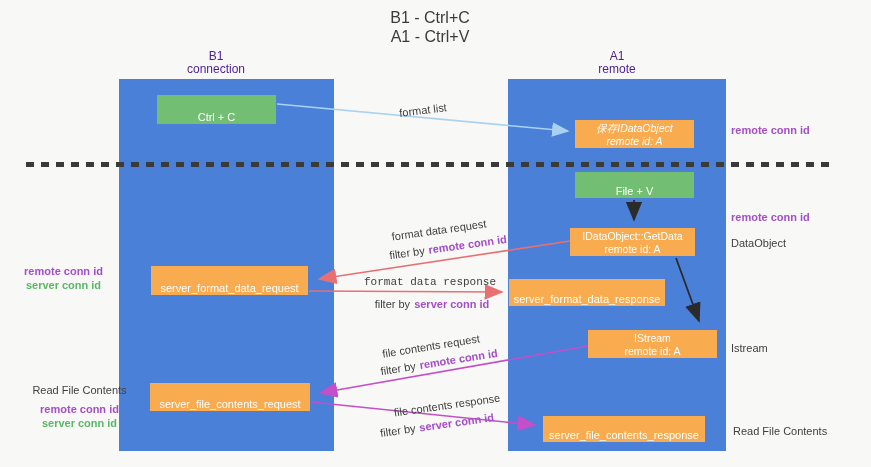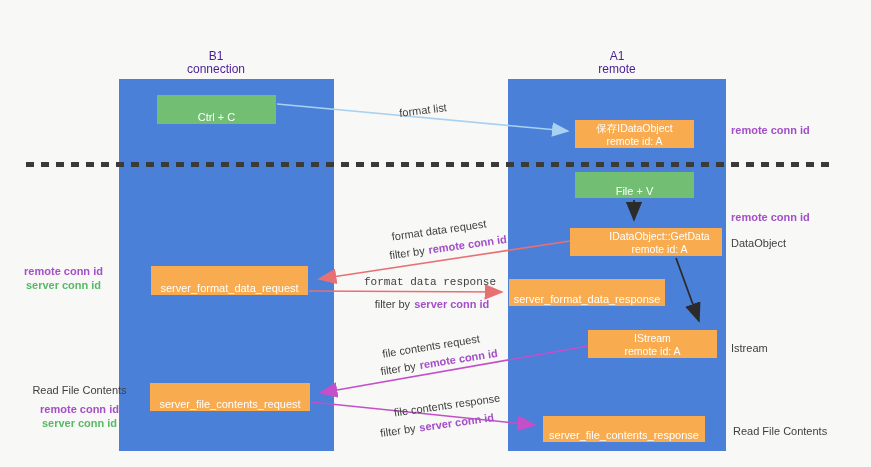--- a/index.html
+++ b/index.html
@@ -36,20 +36,24 @@
   .bold-green{color:#57b966;font-weight:bold;}
   .fb{margin-right:4px;}
   .side-col{text-align:center;}
   .side-col div{line-height:14px;}
 </style>
 </head>
 <body>
 
 <div class="canvas">
 
+  <div class="title">
+    <div>B1 - Ctrl+C</div>
+    <div>A1 - Ctrl+V</div>
+  </div>
 
   <div class="lane-header" style="left:216px;top:50px;">
     <div>B1</div>
     <div>connection</div>
   </div>
   <div class="lane-header" style="left:617px;top:50px;">
     <div>A1</div>
     <div>remote</div>
   </div>
 
@@ -86,30 +90,30 @@
 
     <line x1="588" y1="346" x2="320" y2="393" stroke="#c44fc8" stroke-width="1.6" marker-end="url(#ah-mag)"></line>
 
     <line x1="311" y1="402" x2="535" y2="425" stroke="#c44fc8" stroke-width="1.6" marker-end="url(#ah-mag)"></line>
   </svg>
 
   <div class="box box-green" style="left:157px;top:95px;width:119px;height:29px;">
     <div>Ctrl + C</div>
   </div>
 
-  <div class="box box-orange" style="left:575px;top:120px;width:119px;height:28px;">
+  <div class="box box-orange" style="left:575px;top:120px;width:119px;height:28px;font-style:italic;">
     <div class="l2">保存IDataObject</div>
     <div class="l2">remote id: A</div>
   </div>
 
   <div class="box box-green" style="left:575px;top:172px;width:119px;height:26px;">
     <div>File + V</div>
   </div>
 
-  <div class="box box-orange" style="left:570px;top:228px;width:125px;height:28px;padding-left:27px;">
+  <div class="box box-orange" style="left:570px;top:228px;width:125px;height:28px;">
     <div class="l2">IDataObject::GetData</div>
     <div class="l2">remote id: A</div>
   </div>
 
   <div class="box box-orange" style="left:151px;top:266px;width:157px;height:29px;">
     <div>server_format_data_request</div>
   </div>
 
   <div class="box box-orange" style="left:509px;top:279px;width:156px;height:27px;">
     <div>server_format_data_response</div>

